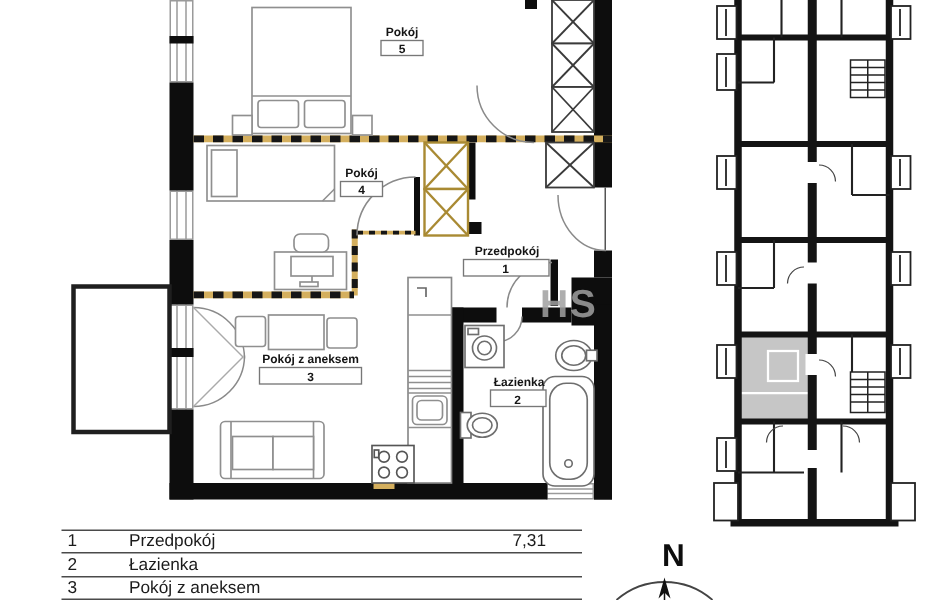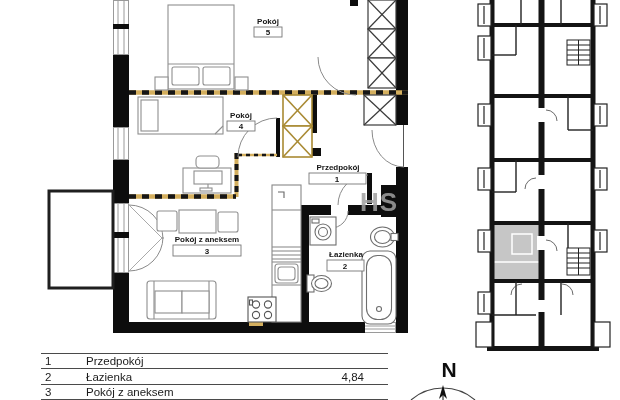--- a/index.html
+++ b/index.html
@@ -305,25 +305,25 @@
     <line x1="427" y1="390" x2="427" y2="400" stroke="#111" stroke-width="1"></line>
     <polygon points="427,385 431,399 427,395 423,399" fill="#111"></polygon>
   </g>
 </svg>
 
 
 <div class="area-table">
   <div class="area-row">
     <span class="cell-no">1</span>
     <span class="cell-name">Przedpokój</span>
+    <span class="cell-area">7,31</span>
   </div>
   <div class="area-row">
     <span class="cell-no">2</span>
     <span class="cell-name">Łazienka</span>
-    <span class="cell-area">4,84</span>
   </div>
   <div class="area-row">
     <span class="cell-no">3</span>
     <span class="cell-name">Pokój z aneksem</span>
   </div>
 </div>
 
 </div>
 
 </body></html>

